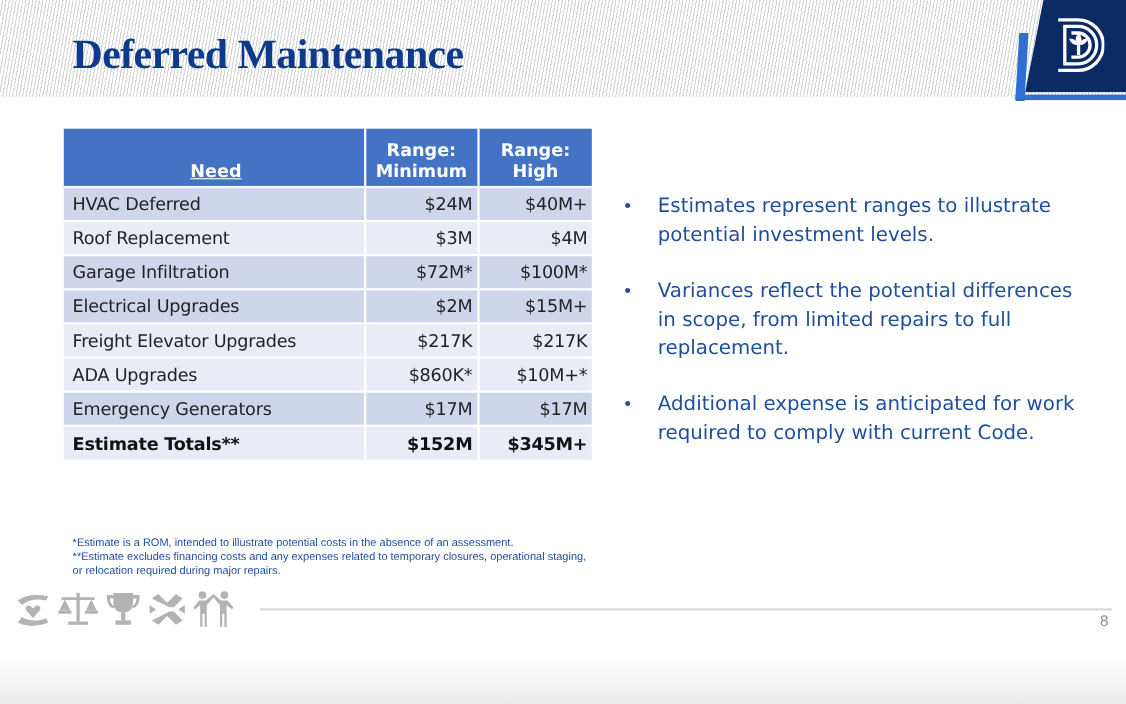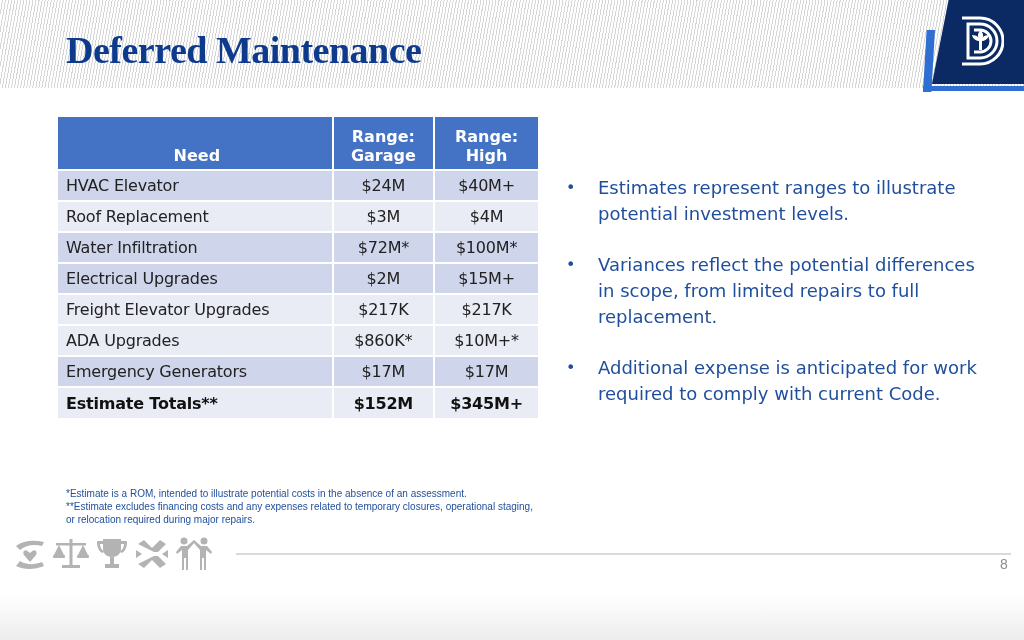--- a/index.html
+++ b/index.html
@@ -43,21 +43,21 @@
     border-right: 2px solid #ffffff; line-height: 19px;
   }
   table.needs th.c { text-align: center; padding-left: 4px; }
   table.needs th:last-child { border-right: none; }
   table.needs td {
     height: 31px; font-size: 16px; color: #222222; padding: 0 6px 0 8px;
     border-right: 2px solid #ffffff; border-top: 2px solid #ffffff;
     white-space: nowrap; letter-spacing: -0.2px;
   }
   table.needs td:last-child { border-right: none; }
-  table.needs td.c { text-align: center; padding-left: 4px; padding-right: 4px; }
+  table.needs td.c { text-align: right; padding-left: 4px; padding-right: 4px; }
   table.needs tr.odd td { background: #cfd5ea; }
   table.needs tr.even td { background: #e9ebf5; }
   table.needs tr.total td { font-weight: bold; color: #111111; margin-top: 43px; }
 
   .footnotes {
     position: absolute; left: 66px; top: 487px; width: 470px;
     font-family: "Liberation Sans", sans-serif; font-size: 10px; color: #1f4e9c; line-height: 13px;
   }
 
   .bullets {
@@ -104,44 +104,44 @@
         <path d="M14 21 C19 21 22 24 22 27 C18 27 15 25 14 21 Z"></path>
         <path d="M31 21 C26 21 23 24 23 27 C27 27 30 25 31 21 Z"></path>
       </g>
     </svg>
   </div>
 </div>
 
 <table class="needs">
   <thead>
     <tr>
-      <th style="width:280px;">Need</th>
+      <th style="width:280px;text-decoration:underline;">Need</th>
       <th class="c" style="width:104px;">
         <div>Range:</div>
-        <div>Garage</div>
+        <div>Minimum</div>
       </th>
       <th class="c" style="width:106px;">
         <div>Range:</div>
         <div>High</div>
       </th>
     </tr>
   </thead>
   <tbody>
     <tr class="odd">
-      <td>HVAC Elevator</td>
+      <td>HVAC Deferred</td>
       <td class="c">$24M</td>
       <td class="c">$40M+</td>
     </tr>
     <tr class="even">
       <td>Roof Replacement</td>
       <td class="c">$3M</td>
       <td class="c">$4M</td>
     </tr>
     <tr class="odd">
-      <td>Water Infiltration</td>
+      <td>Garage Infiltration</td>
       <td class="c">$72M*</td>
       <td class="c">$100M*</td>
     </tr>
     <tr class="odd">
       <td>Electrical Upgrades</td>
       <td class="c">$2M</td>
       <td class="c">$15M+</td>
     </tr>
     <tr class="even">
       <td>Freight Elevator Upgrades</td>

